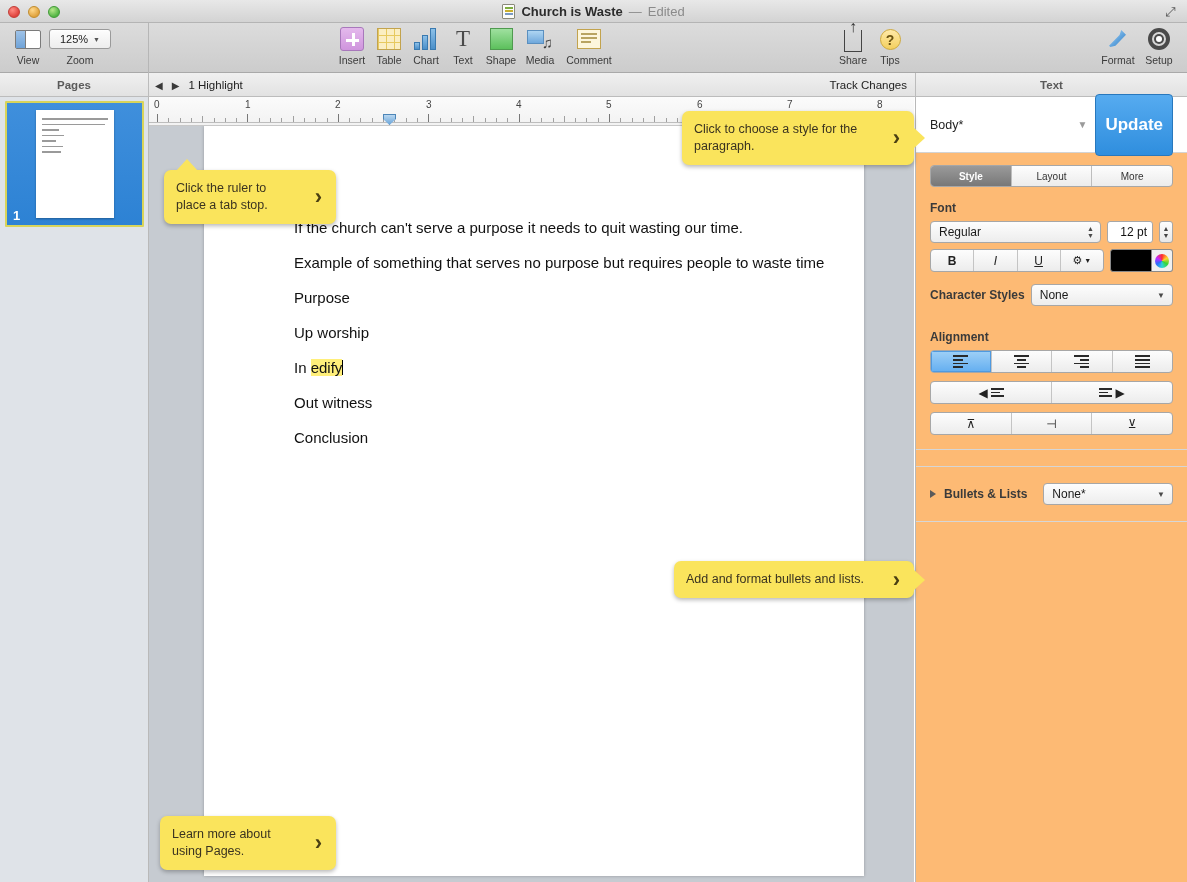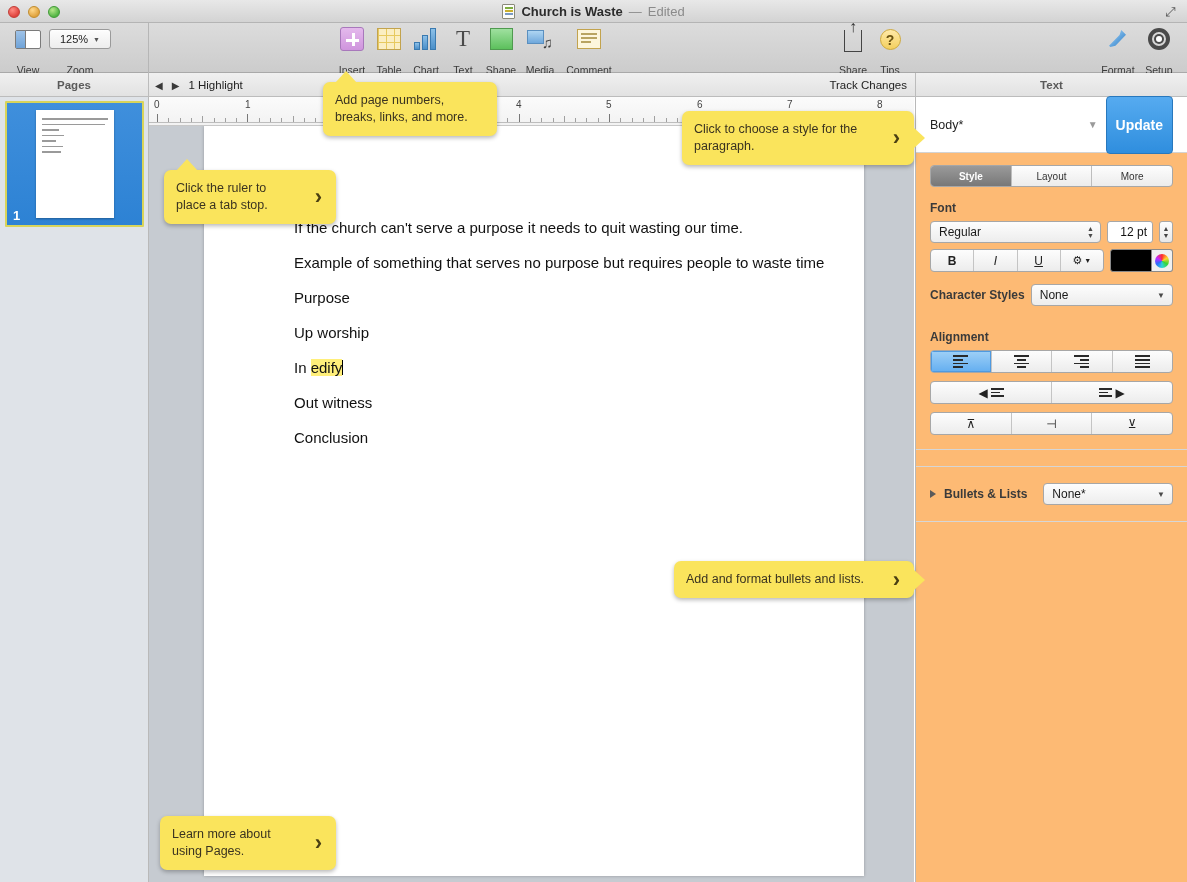--- a/index.html
+++ b/index.html
@@ -42,21 +42,21 @@
   }
 
   
   .toolbar {
     position: absolute; left: 0; top: 23px; width: 1187px; height: 50px;
     background: linear-gradient(to bottom, #dcdcdc 0%, #cccccc 100%);
     border-bottom: 1px solid #a9a9a9;
   }
   .tb-item {
     position: absolute; top: 3px; width: 56px;
-    display: flex; flex-direction: column; align-items: center; gap: 12px;
+    display: flex; flex-direction: column; align-items: center; gap: 2px;
     font-size: 10.5px; color: #3b3b3b;
   }
   .tb-ico { height: 26px; display: flex; align-items: center; justify-content: center; }
   .icon-view {
     width: 26px; height: 19px; border: 1px solid #7b7b7b; border-radius: 2px;
     background: #fff; position: relative;
   }
   .icon-view::before {
     content:""; position:absolute; left:0; top:0; bottom:0; width:9px;
     background: linear-gradient(to bottom,#9fc3e8,#6fa3d8); border-right:1px solid #7b7b7b;
@@ -276,21 +276,21 @@
   }
   .style-row {
     height:56px; background:#fff; border-bottom:1px solid #d3d3d3;
     display:flex; align-items:center; padding: 0 14px; gap:8px;
   }
   .style-name { font-size:12.5px; color:#222; flex:1; }
   .style-caret { color:#9a9a9a; font-size:10px; }
   .update-btn {
     background: linear-gradient(to bottom,#56abf0,#2f8ede);
     border:1px solid #2878bd; border-radius:4px; color:#fff;
-    font-size:14px; font-weight:bold; padding: 20px 9px;
+    font-size:17px; font-weight:bold; padding: 20px 9px;
   }
   .seg {
     margin: 12px 14px 0; height:22px; display:flex;
     border:1px solid #a7a7a7; border-radius:4px; overflow:hidden;
     background: linear-gradient(to bottom,#fdfdfd,#ececec);
   }
   .seg > div {
     flex:1; display:flex; align-items:center; justify-content:center;
     font-size:10px; color:#333; border-right:1px solid #bdbdbd;
   }
@@ -605,23 +605,20 @@
       <div class="para" style="top:198px;">Up worship</div>
       <div class="para" style="top:233px;">
         <span>In </span><span class="hl-word">edify</span><span class="caret-bar"></span>
       </div>
       <div class="para" style="top:268px;">Out witness</div>
       <div class="para" style="top:303px;">Conclusion</div>
 
     </div>
   </div>
 
-  <div class="callout tip-up" style="left:323px; top:82px; width:174px;">
-    <span class="ctext">Add page numbers, breaks, links, and more.</span>
-  </div>
 
   <div class="callout tip-up has-chev" style="left:164px; top:170px; width:172px;">
     <span class="ctext">Click the ruler to place a tab stop.</span>
     <span class="chev">›</span>
   </div>
 
   <div class="callout tip-right has-chev" style="left:682px; top:111px; width:232px;">
     <span class="ctext">Click to choose a style for the paragraph.</span>
     <span class="chev">›</span>
   </div>

